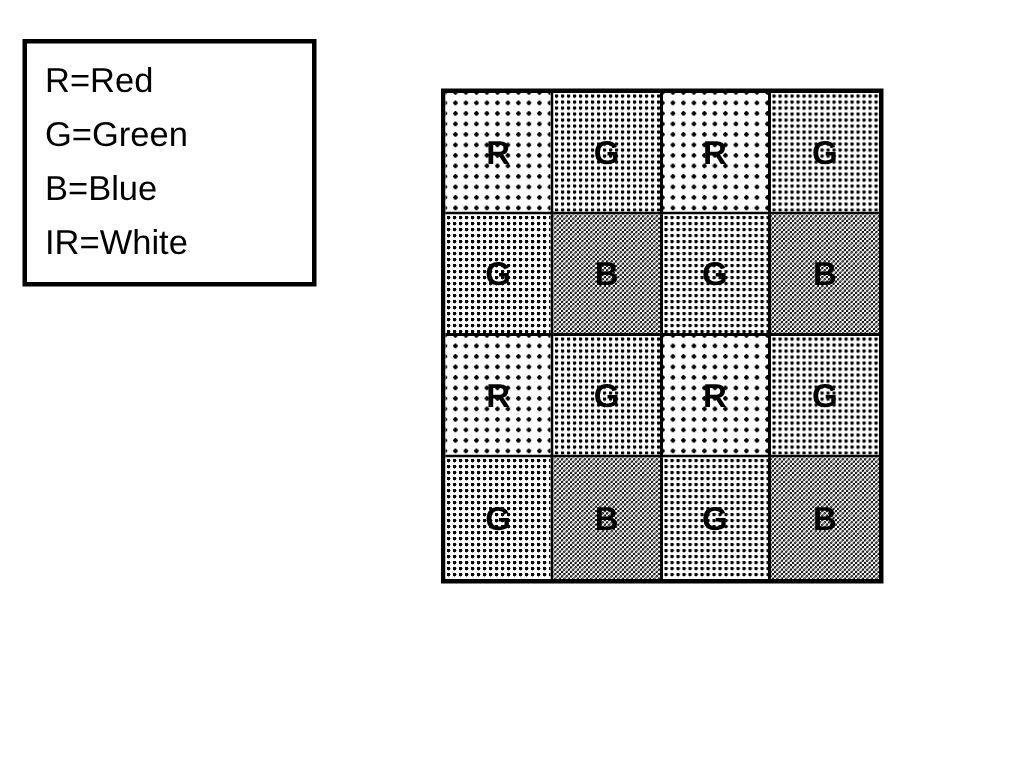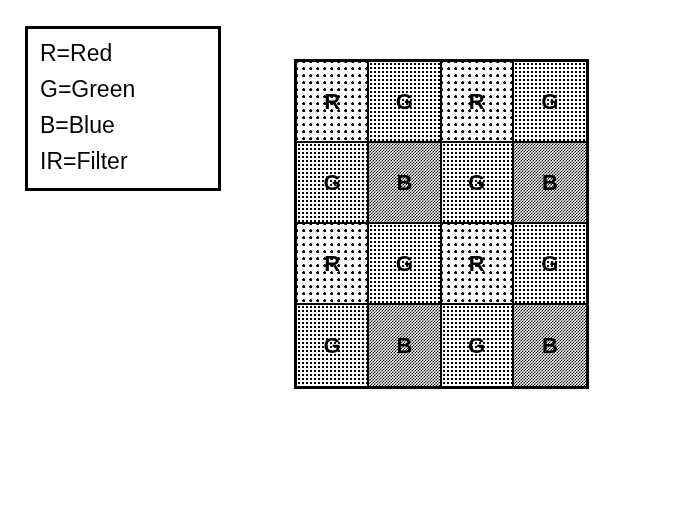--- a/index.html
+++ b/index.html
@@ -17,21 +17,21 @@
     position: relative;
     width: 673px;
     height: 505px;
     background: #ffffff;
     overflow: hidden;
   }
 
   
   #legend-box {
     position: absolute;
-    left: 25px;
+    left: 15px;
     top: 26px;
     width: 196px;
     height: 165px;
     border: 3px solid #000000;
     box-sizing: border-box;
     background: #ffffff;
   }
   #legend-list {
     position: absolute;
     left: 12px;
@@ -143,21 +143,21 @@
 </head>
 <body>
 
 <div id="canvas">
 
   <div id="legend-box">
     <ul id="legend-list">
       <li>R=Red</li>
       <li>G=Green</li>
       <li>B=Blue</li>
-      <li>IR=Filter</li>
+      <li>IR=White</li>
     </ul>
   </div>
 
   <div id="filter-grid">
 
     <div class="grid-cell">
       <span class="tex tex-R"></span>
       <span class="cell-label">R</span>
     </div>
     <div class="grid-cell">

